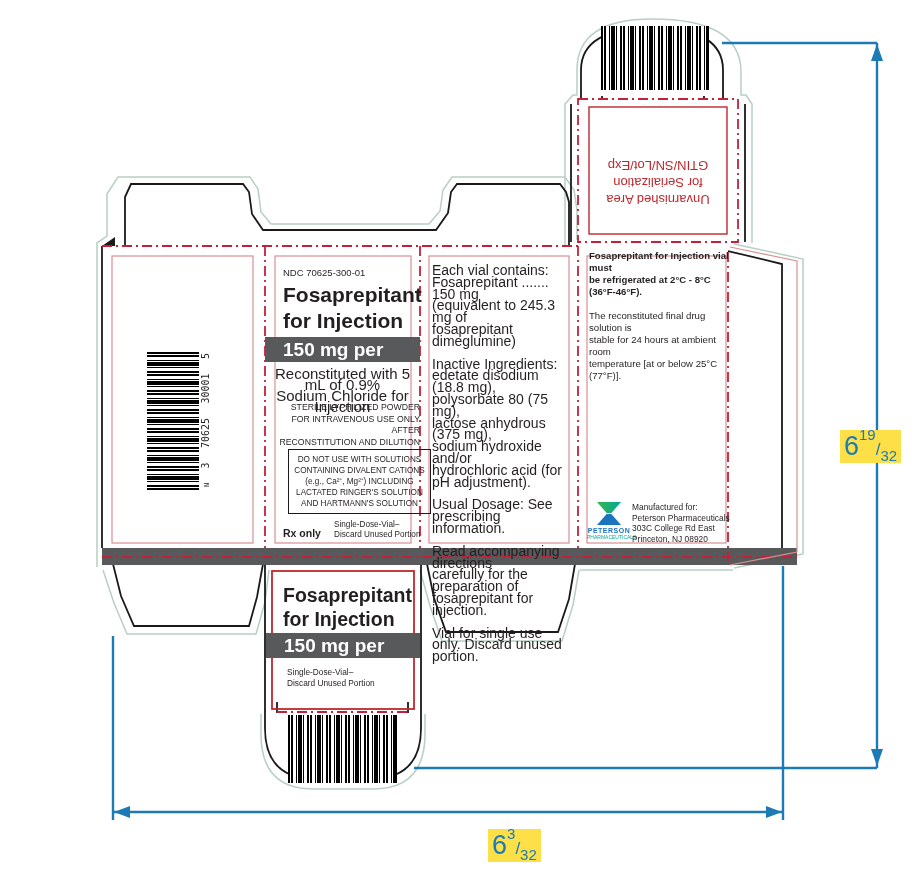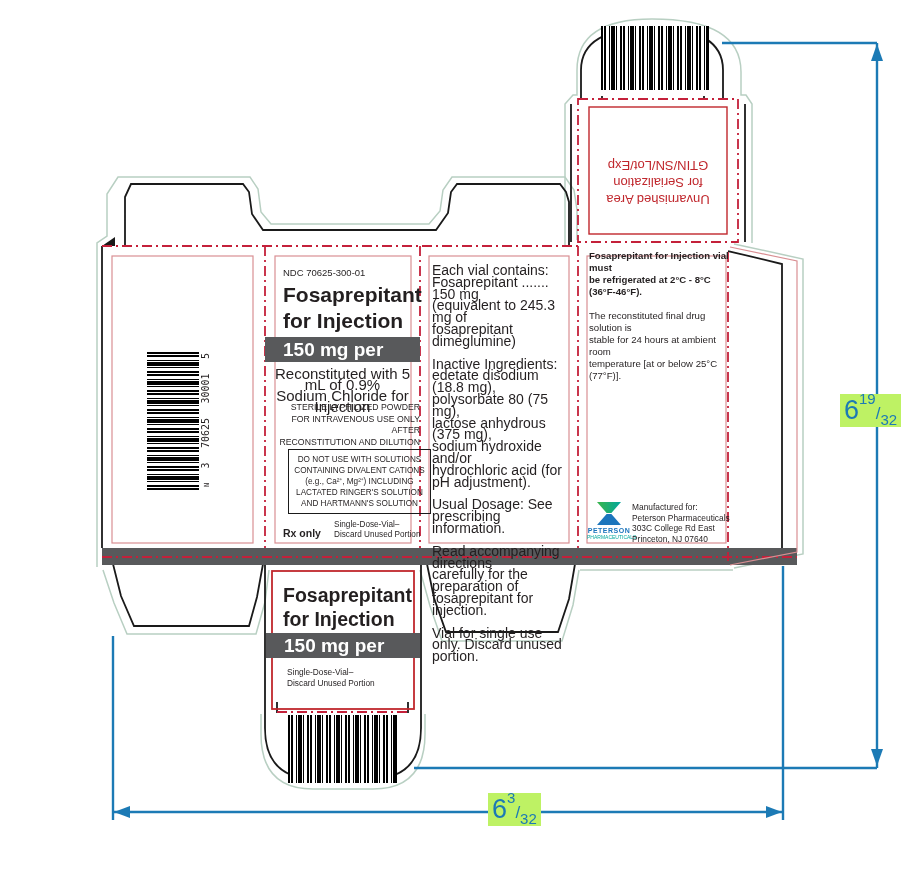--- a/index.html
+++ b/index.html
@@ -55,21 +55,21 @@
   .serial-text{left:589px;top:107px;width:138px;height:127px;box-sizing:border-box;
                transform:rotate(180deg);color:var(--red,#c0272d);font-size:13px;line-height:17px;
                text-align:center;padding-top:26px;}
 
   
   .bottom-title{left:283px;top:583px;font-size:19.5px;font-weight:bold;line-height:24px;}
   .band-bottom{left:266px;top:633px;width:154px;height:25px;}
   .sdv-bottom{left:287px;top:667px;font-size:8.3px;line-height:10.5px;}
 
   
-  .dim-label{background:#bef264;color:var(--blue,#1c7ab5);padding:1px 4px;z-index:4;}
+  .dim-label{background:#fde047;color:var(--blue,#1c7ab5);padding:1px 4px;z-index:4;margin-top:36px;}
   .dwhole{font-size:27px;}
   .dnum{font-size:15px;position:relative;top:-9px;}
   .dslash{font-size:17px;}
   .dden{font-size:15px;position:relative;top:2px;}
   .dim-v{left:840px;top:394px;}
   .dim-h{left:488px;top:793px;}
 </style>
 </head>
 <body>
 
@@ -210,21 +210,21 @@
 temperature [at or below 25°C (77°F)].</div>
   <div class="abs logo">
     <div class="logo-top"></div>
     <div class="logo-bot"></div>
     <div class="logo-name">PETERSON</div>
     <div class="logo-sub">PHARMACEUTICALS</div>
   </div>
   <div class="abs mfg pre">Manufactured for:
 Peterson Pharmaceuticals
 303C College Rd East
-Princeton, NJ 07640</div>
+Princeton, NJ 08920</div>
 
   <div class="abs bottom-title pre">Fosaprepitant
 for Injection</div>
   <div class="abs band band-bottom">150 mg per vial</div>
   <div class="abs sdv-bottom pre">Single-Dose-Vial–
 Discard Unused Portion</div>
 
   <div class="abs dim-label dim-v">
     <span class="dwhole">6</span><sup class="dnum">19</sup><span class="dslash">/</span><sub class="dden">32</sub>
   </div>

